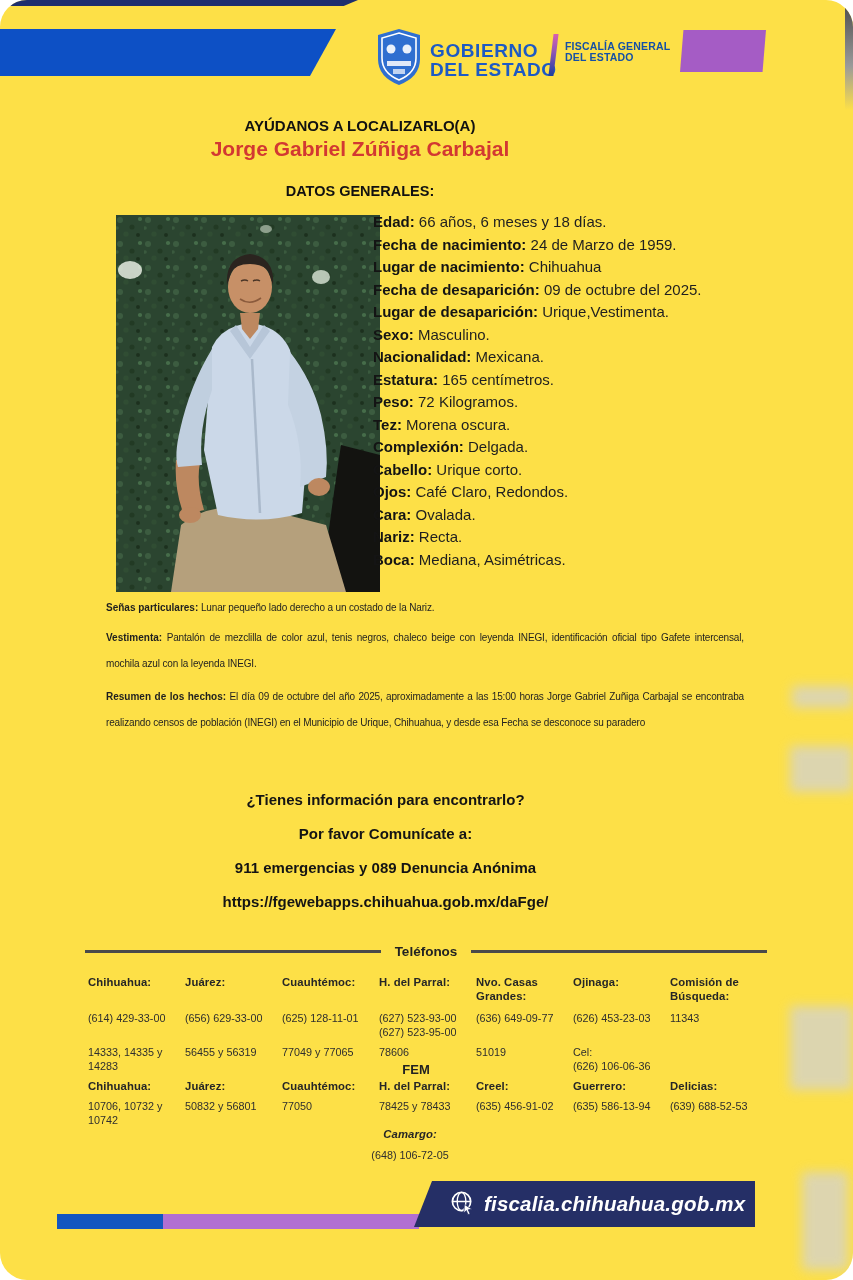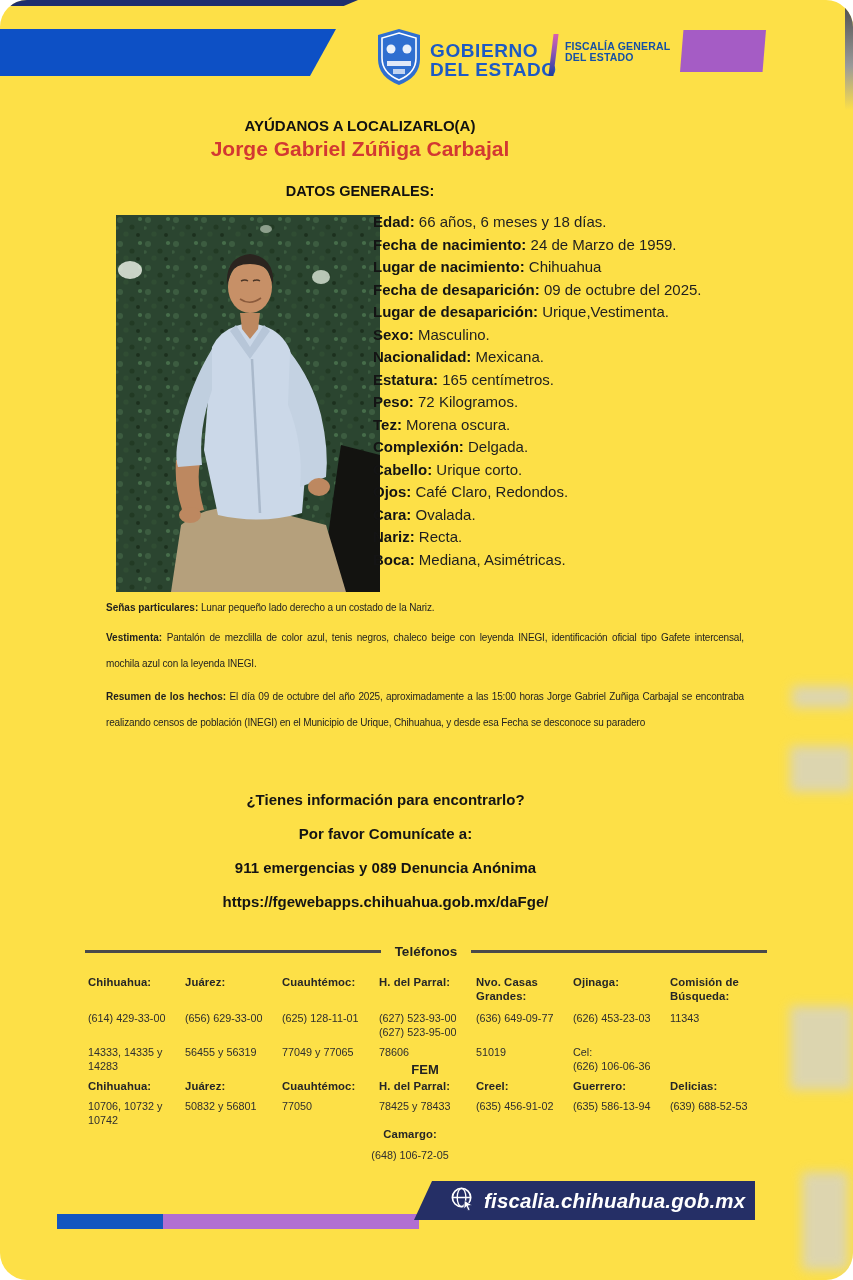--- a/index.html
+++ b/index.html
@@ -55,29 +55,29 @@
 
   .tel-grid, .fem-grid { position:absolute; left:85px; display:flex; }
   .tel-grid { top:976px; }
   .fem-grid { top:1080px; }
   .tcol { width:97px; text-align:left; padding:0 3px; }
   .tc { font-size:10.8px; line-height:13.5px; color:#2e2e2e; white-space:pre-line; }
   .th { font-weight:bold; font-size:11.3px; letter-spacing:.1px; color:#262626; }
   .tel-grid .th { height:36px; }
   .tel-grid .r1 { height:34px; }
   .fem-grid .th { height:20px; }
-  .fem-title { position:absolute; left:85px; top:1062px; width:680px; text-align:center;
+  .fem-title { position:absolute; left:76px; top:1062px; width:680px; text-align:center;
                font-weight:bold; font-size:13px; color:#222; }
   .camargo { position:absolute; left:310px; top:1128px; width:200px; text-align:center; }
-  .camargo .th { margin-bottom:7px; }
+  .camargo .th { margin-bottom:7px;font-style:italic; }
 
   
   .footer-blue-strip   { position:absolute; left:57px;  top:1214px; width:106px; height:15px; background:#1356c0; }
   .footer-purple-strip { position:absolute; left:163px; top:1214px; width:256px; height:15px; background:#b16fd2; }
-  .footer-bar { position:absolute; left:414px; top:1181px; width:341px; height:39px; background:#252f66;
+  .footer-bar { position:absolute; left:414px; top:1181px; width:341px; height:46px; background:#252f66;
                 clip-path:polygon(18px 0,100% 0,100% 100%,0 100%);
                 display:flex; align-items:center; gap:9px; padding-left:36px; }
   .footer-bar .url { color:#fff; font-weight:bold; font-style:italic; font-size:20.5px; letter-spacing:.2px; }
 
   
   .edge-right-top { position:absolute; left:845px; top:0; width:8px; height:110px;
                     background:linear-gradient(#4a4a4a,#9a9a9a 60%,rgba(200,200,200,0)); }
   .smudge { position:absolute; background:#d2d2d2; filter:blur(6px); opacity:.75; }
   .sm1 { left:792px; top:686px; width:61px; height:22px; }
   .sm2 { left:790px; top:746px; width:63px; height:46px; }

